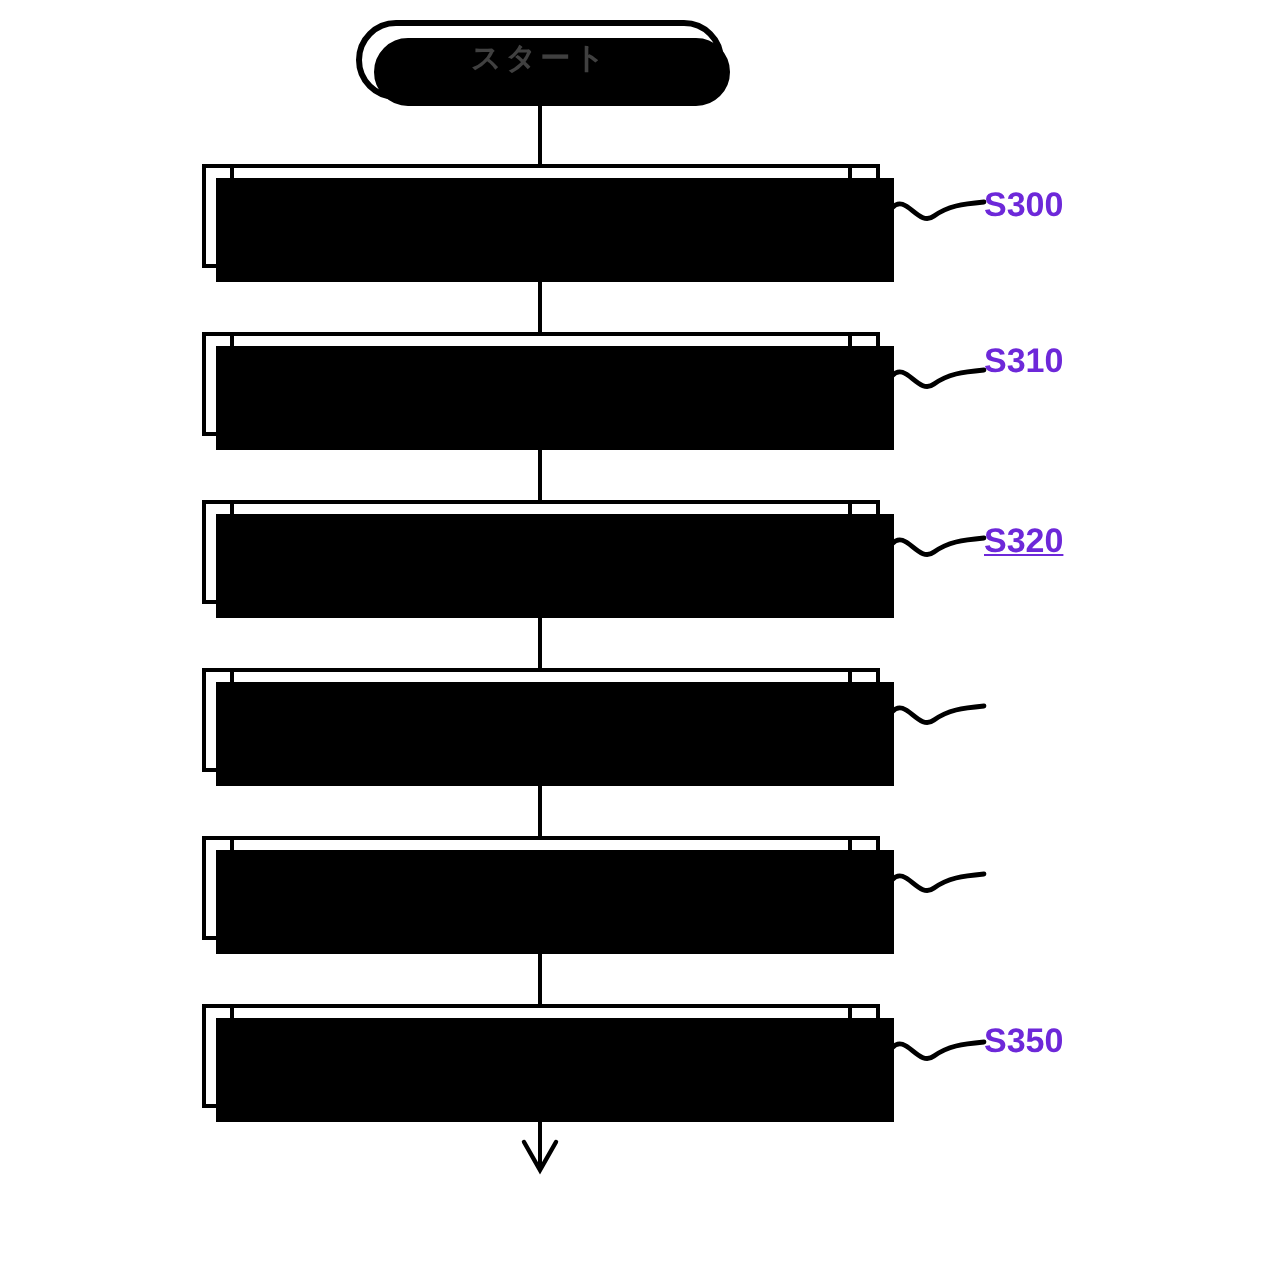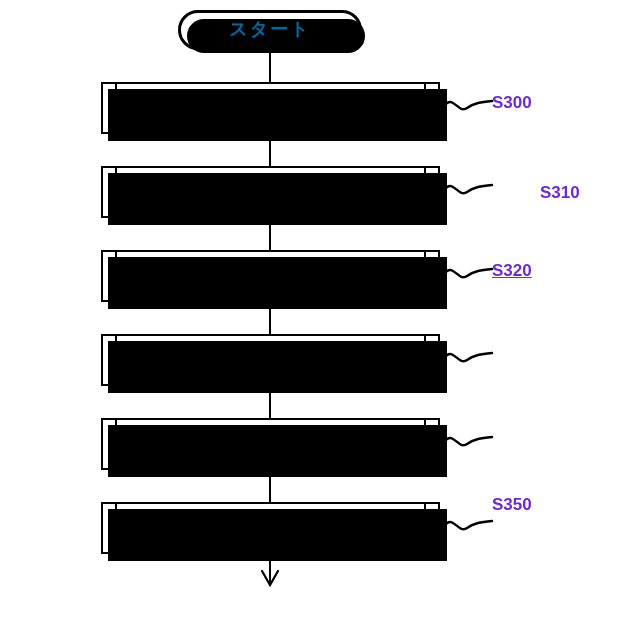--- a/index.html
+++ b/index.html
@@ -24,22 +24,22 @@
   
   .terminator {
     position: absolute;
     box-sizing: border-box;
     width: 184px;
     height: 40px;
     left: 178px;
     border: 3px solid #000000;
     border-radius: 20px;
     background: #ffffff;
-    color: #0369a1;
-    font-size: 18px;
+    color: #404040;
+    font-size: 15px;
     font-weight: 700;
     letter-spacing: 2px;
     display: flex;
     align-items: center;
     justify-content: center;
     z-index: 5;
   }
   .terminator .term-label {
     display: block;
     line-height: 1;
@@ -192,21 +192,21 @@
       <span class="rule rule-left"></span>
       <span class="rule rule-right"></span>
     </div>
     <div class="proc-label">物体情報抽出</div>
   </div>
   <div class="leader" style="top:182px;">
     <svg width="48" height="20" viewBox="0 0 48 20" xmlns="http://www.w3.org/2000/svg">
       <path d="M0 6 C7 -2, 13 16, 21 10 C28 5, 35 4, 46 3" fill="none" stroke="#000000" stroke-width="2.4" stroke-linecap="round"></path>
     </svg>
   </div>
-  <div class="step-tag" style="top:184px;margin-left:48px;">S310</div>
+  <div class="step-tag" style="top:172px;">S310</div>
 
   <div class="connector" style="top:218px; height:32px;"></div>
 
   <div class="proc-wrap" style="top:250px;">
     <div class="proc-box">
       <span class="rule rule-left"></span>
       <span class="rule rule-right"></span>
     </div>
     <div class="proc-label">走路情報抽出</div>
   </div>
@@ -254,21 +254,21 @@
       <span class="rule rule-left"></span>
       <span class="rule rule-right"></span>
     </div>
     <div class="proc-label">基本アプリ出力情報作成</div>
   </div>
   <div class="leader" style="top:518px;">
     <svg width="48" height="20" viewBox="0 0 48 20" xmlns="http://www.w3.org/2000/svg">
       <path d="M0 6 C7 -2, 13 16, 21 10 C28 5, 35 4, 46 3" fill="none" stroke="#000000" stroke-width="2.4" stroke-linecap="round"></path>
     </svg>
   </div>
-  <div class="step-tag" style="top:496px;text-align:center;">S350</div>
+  <div class="step-tag" style="top:512px;text-align:center;">S350</div>
 
   <div class="connector" style="top:554px; height:30px;"></div>
   <div class="arrowhead" style="top:568px;">
     <svg width="22" height="20" viewBox="0 0 22 20" xmlns="http://www.w3.org/2000/svg">
       <path d="M3 3 L11 17 L19 3" fill="none" stroke="#000000" stroke-width="2.2" stroke-linecap="round" stroke-linejoin="miter"></path>
     </svg>
   </div>
 
 
 </div>

